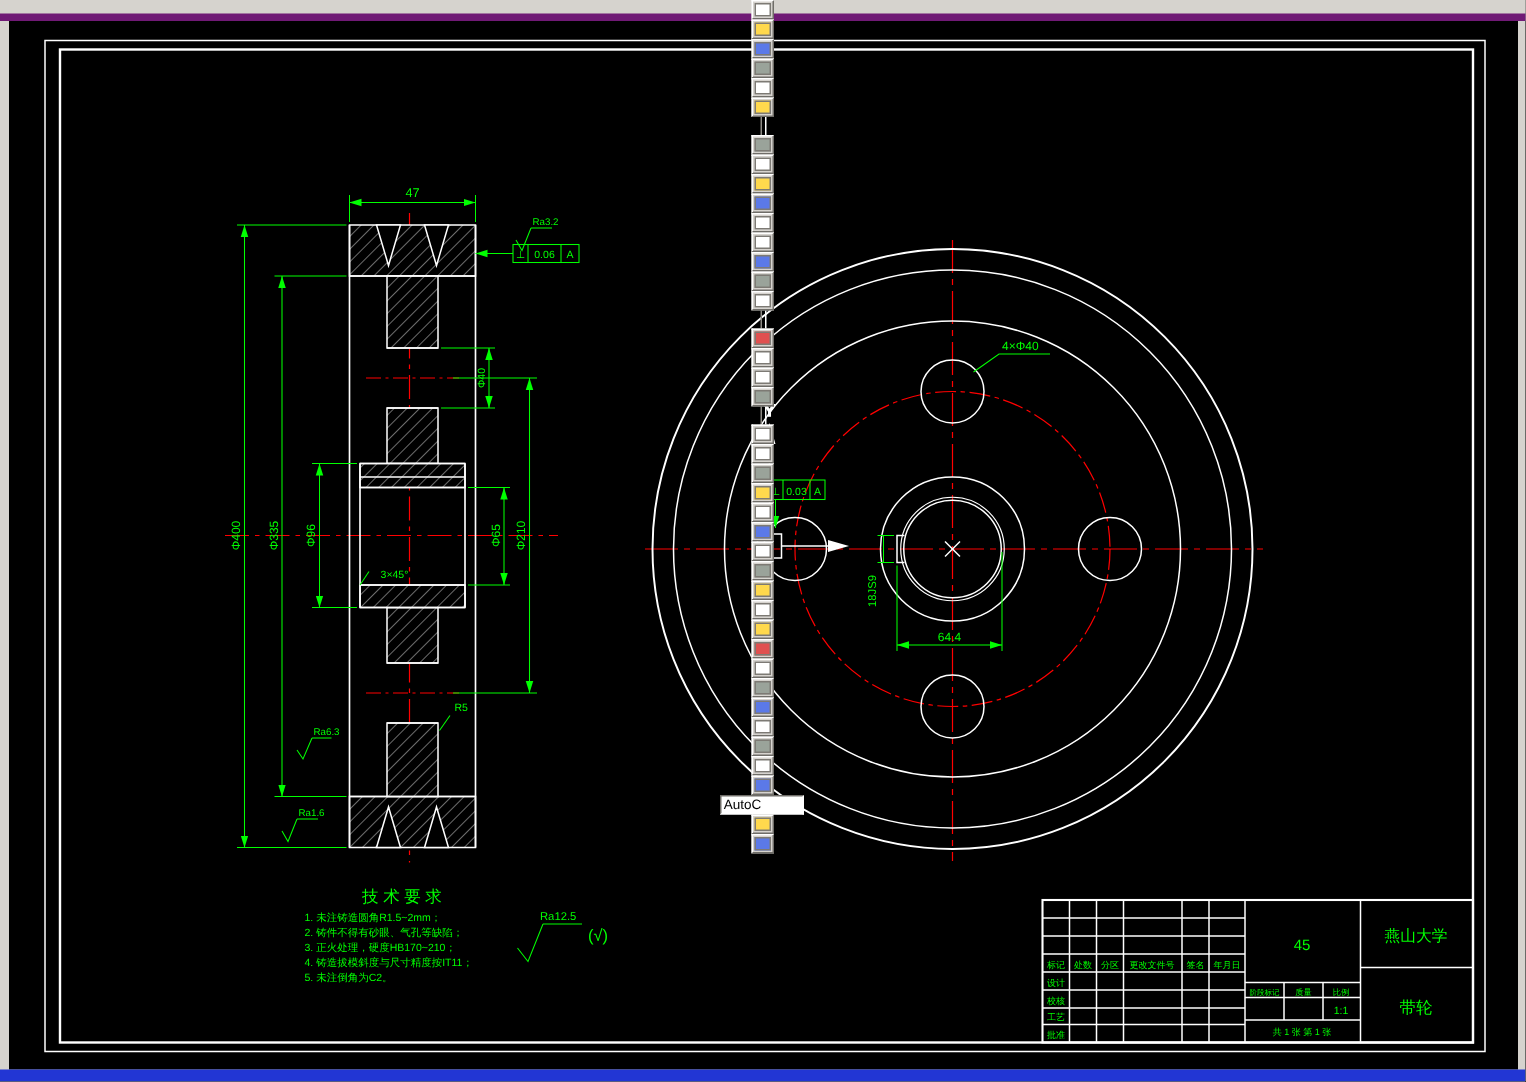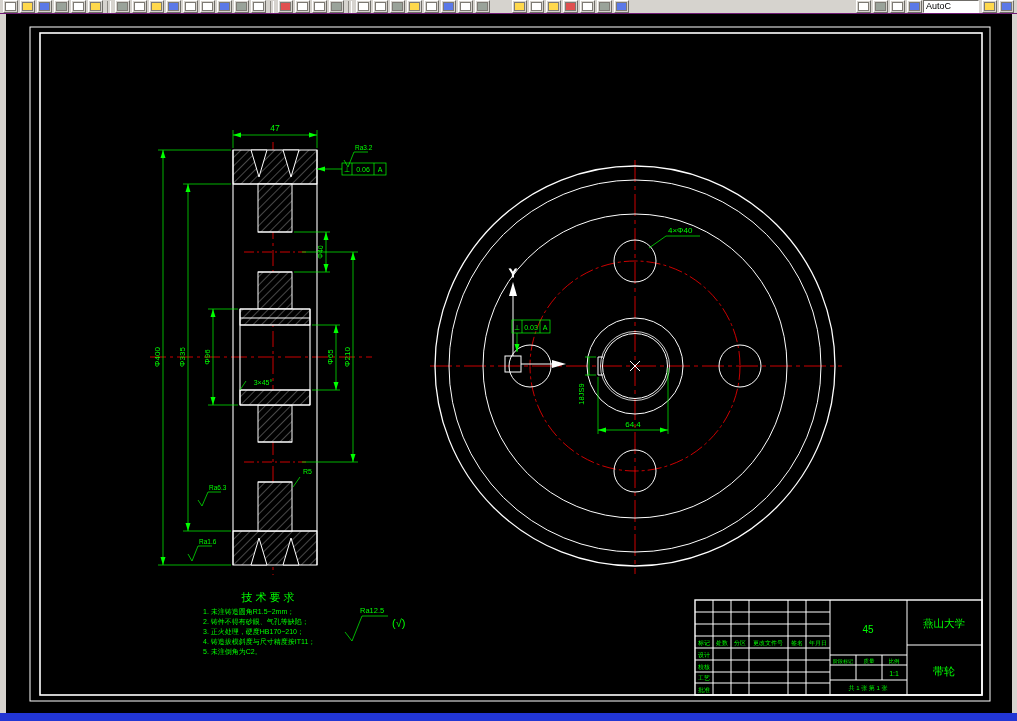--- a/index.html
+++ b/index.html
@@ -4,22 +4,22 @@
 <style>
   html,body{margin:0;padding:0;}
   body{
     width:1017px;height:721px;position:relative;overflow:hidden;
     background:#d6d3ce;
     font-family:"Liberation Sans",sans-serif;
   }
   
   .toolbar{
     position:absolute;top:0;left:0;width:1017px;height:14px;
-    background:#d6d3ce;border-bottom:1px solid #701a75;
-    display:flex;align-items:center;padding:0 2px;box-sizing:border-box;z-index:10;
+    background:#d6d3ce;border-bottom:5px solid #701a75;
+    display:flex;align-items:center;padding:0 2px;box-sizing:border-box;z-index:10;flex-direction:column;
   }
   .tbi{width:13px;height:11px;flex:0 0 auto;margin:0 1px;
     background:#d6d3ce;border:1px solid;border-color:#fff #6f6d68 #6f6d68 #fff;position:relative;}
   .tbi::after{content:"";position:absolute;inset:1px;background:#f4f3ef;border:1px solid #7d7a74;}
   .tbi.y::after{background:#ffd94d;}
   .tbi.b::after{background:#5b79e8;}
   .tbi.r::after{background:#e05050;}
   .tbi.g::after{background:#9aa39a;}
   .tbi.w::after{background:#ffffff;}
   .sep{width:2px;height:12px;flex:0 0 auto;border-left:1px solid #8d8a84;border-right:1px solid #ffffff;margin:0 3px;}

